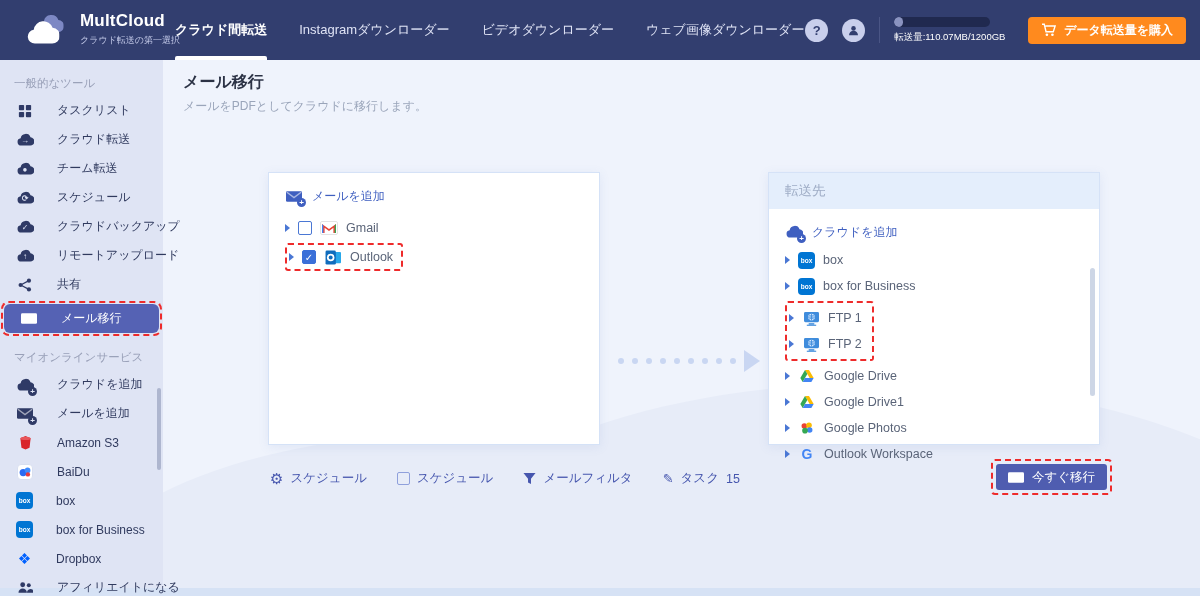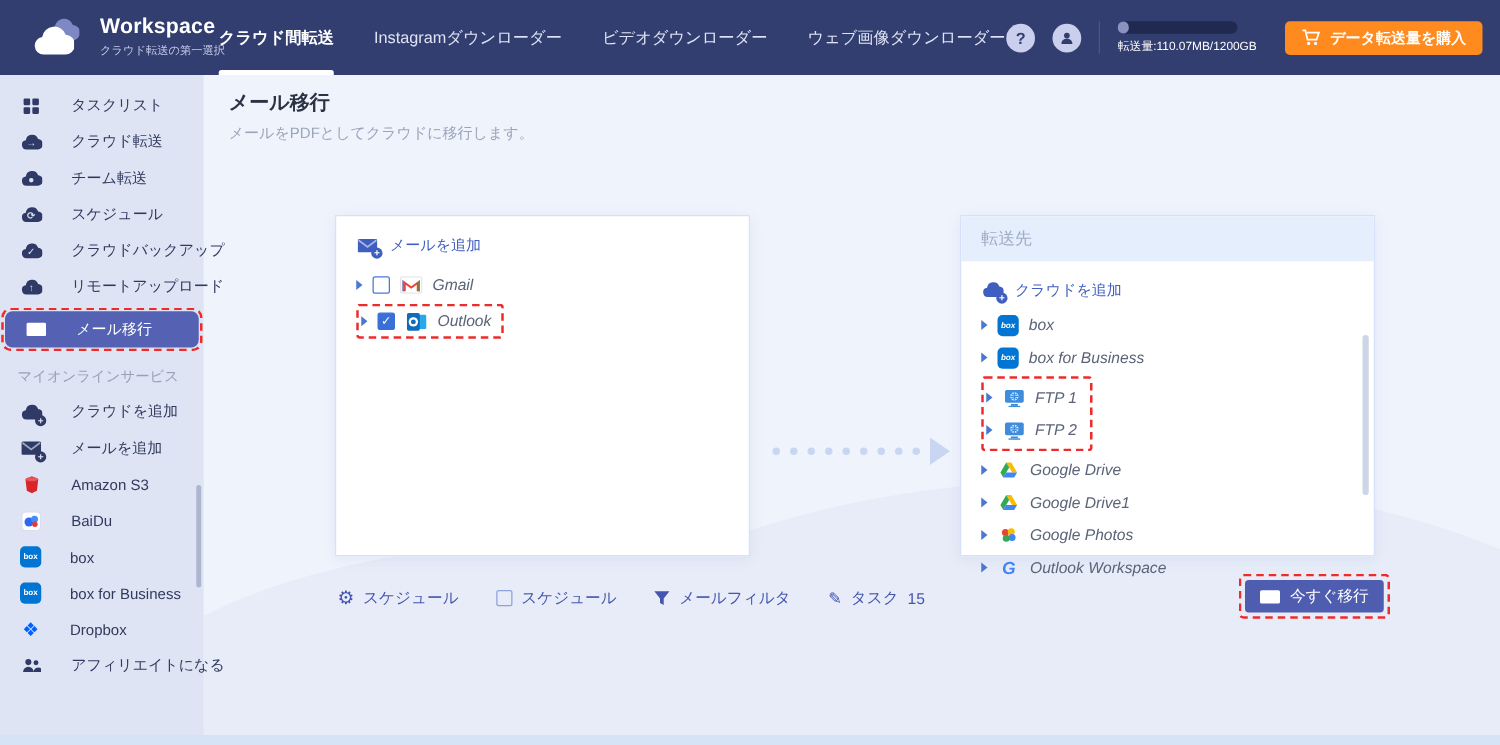--- a/index.html
+++ b/index.html
@@ -55,21 +55,21 @@
   #page-title{position:absolute;left:20px;top:12px;font-size:16px;font-weight:bold;color:#2b3245;}
   #page-subtitle{position:absolute;left:20px;top:38px;font-size:12px;color:#9aa5ba;}
 
   .panel{position:absolute;top:112px;width:332px;height:273px;background:#fff;border:1px solid #d5e2f7;box-shadow:0 2px 10px rgba(90,120,190,.10);}
   #panel-source{left:105px;}
   #panel-dest{left:605px;}
   .panel-head{height:36px;background:var(--panel-header);line-height:36px;padding-left:16px;font-size:13.5px;color:#9fadc6;}
   .add-row{display:flex;align-items:center;gap:9px;padding:14px 0 0 16px;color:var(--link-blue);font-size:12px;cursor:pointer;}
   .add-row .ic{width:18px;height:18px;position:relative;color:var(--link-blue);display:flex;align-items:center;justify-content:center;}
   .add-row .plus-ov{background:var(--link-blue);color:#fff;}
-  .tree{padding:10px 16px 0 16px;font-style:italic;}
+  .tree{padding:10px 16px 0 16px;}
   .tree-row{display:flex;align-items:center;height:26px;cursor:pointer;}
   .tri{width:0;height:0;border-left:5px solid #4a77d4;border-top:4px solid transparent;border-bottom:4px solid transparent;margin-right:8px;flex:none;}
   .cbx{width:14px;height:14px;border:1.5px solid #4a77d4;border-radius:2px;background:#fff;margin-right:8px;flex:none;display:flex;align-items:center;justify-content:center;}
   .cbx.checked{background:#3a6fd8;border-color:#3a6fd8;color:#fff;font-size:10px;font-weight:bold;}
   .tree-ic{width:18px;height:18px;margin-right:8px;flex:none;display:flex;align-items:center;justify-content:center;}
   .tree-lbl{font-size:12.5px;color:#5a6478;white-space:nowrap;}
   .hl-dashed{border:2px dashed var(--danger);border-radius:3px;padding:1px 8px 1px 2px;margin:2px 0;display:inline-block;}
   #ftp-group{display:inline-block;border:2px dashed var(--danger);border-radius:3px;padding:2px 10px 2px 2px;margin:2px 0;}
   #dest-scrollbar{position:absolute;right:4px;top:95px;width:5px;height:128px;border-radius:3px;background:#cdd6e6;}
 
@@ -182,21 +182,21 @@
   <div id="logo">
     <div class="cloud-art">
       <svg class="cloud-back" width="26" height="20" viewBox="0 0 20 16">
           <use href="#i-cloud" fill="currentColor"></use>
         </svg>
       <svg class="cloud-front" width="34" height="26" viewBox="0 0 20 16">
           <use href="#i-cloud"></use>
         </svg>
     </div>
     <div id="brand-text">
-      <div class="bname">Workspace</div>
+      <div class="bname">MultCloud</div>
       <div class="btag">クラウド転送の第一選択</div>
     </div>
   </div>
 
   <div id="nav">
     <div class="nav-item active">クラウド間転送</div>
     <div class="nav-item">Instagramダウンローダー</div>
     <div class="nav-item">ビデオダウンローダー</div>
     <div class="nav-item">ウェブ画像ダウンローダー</div>
   </div>
@@ -218,20 +218,21 @@
     <button id="buy-btn">
       <svg width="16" height="14" viewBox="0 0 18 16">
           <use href="#i-cart"></use>
         </svg>
       <span>データ転送量を購入</span>
     </button>
   </div>
 </div>
 
 <div id="sidebar">
+  <div class="section-title">一般的なツール</div>
 
   <div class="side-item">
     <span class="ic">
         <svg width="14" height="14" viewBox="0 0 16 16">
           <use href="#i-grid"></use>
         </svg>
       </span>
     <span class="lbl">タスクリスト</span>
   </div>
   <div class="side-item">
@@ -271,20 +272,28 @@
     <span class="lbl">クラウドバックアップ</span>
   </div>
   <div class="side-item">
     <span class="ic">
         <svg width="17" height="14" viewBox="0 0 20 16">
           <use href="#i-cloud"></use>
         </svg>
         <span class="mini-ov">↑</span>
       </span>
     <span class="lbl">リモートアップロード</span>
+  </div>
+  <div class="side-item">
+    <span class="ic">
+        <svg width="14" height="14" viewBox="0 0 16 16">
+          <use href="#i-share"></use>
+        </svg>
+      </span>
+    <span class="lbl">共有</span>
   </div>
 
   <div class="active-wrap">
     <div class="side-item active">
       <span class="ic">
           <svg width="16" height="13" viewBox="0 0 18 14">
             <use href="#i-mail"></use>
           </svg>
         </span>
       <span class="lbl">メール移行</span>

